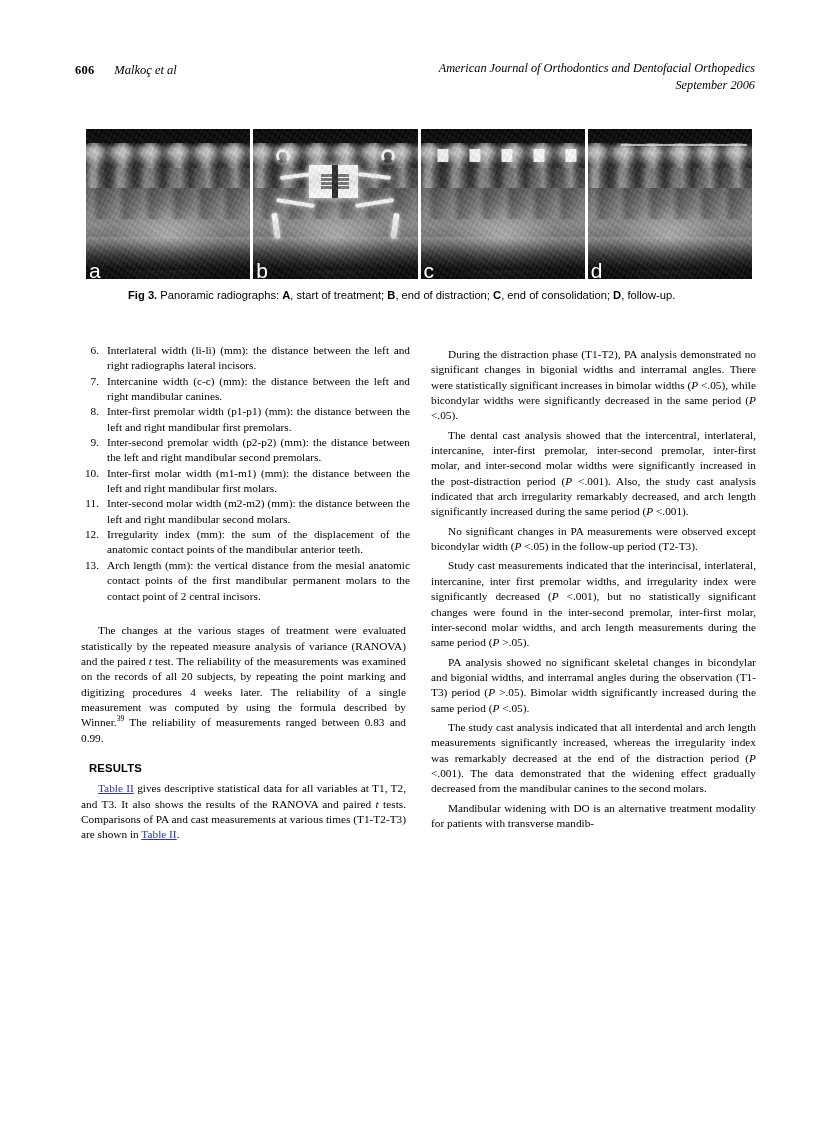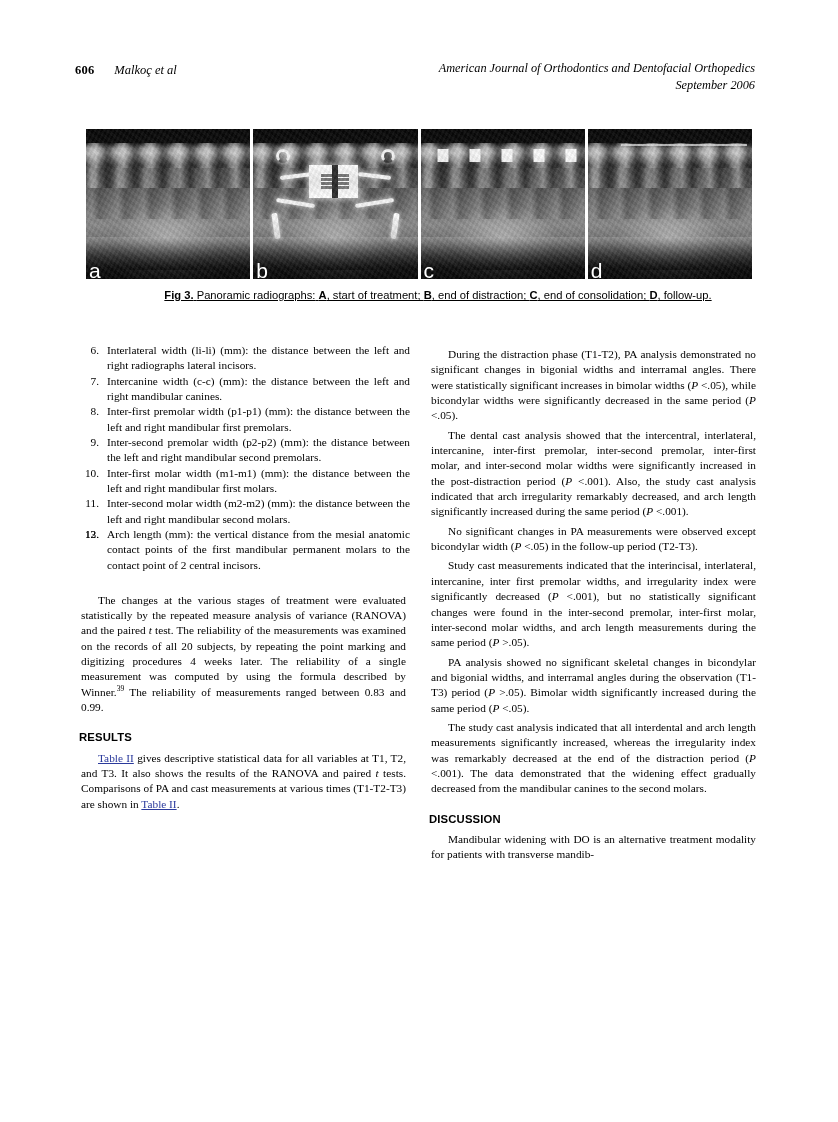--- a/index.html
+++ b/index.html
@@ -241,28 +241,27 @@
     background: linear-gradient(to bottom, #ffffff, #d8d8d8);
     border-radius: 2px;
     box-shadow: 0 0 4px 1px rgba(255,255,255,0.5);
   }
   .app-pin.p1 { left: 12%; top: 56%; transform: rotate(-8deg); }
   .app-pin.p2 { right: 12%; top: 56%; transform: rotate(8deg); }
 
   
   .caption {
     position: absolute;
-    left: 144px;
+    left: 128px;
     top: 288px;
     width: 588px;
     font-family: "Liberation Sans", "DejaVu Sans", sans-serif;
     font-size: 11.2px;
     line-height: 15.5px;
-    text-align: center;
-    text-decoration: underline;
+    text-align: left;
   }
   .caption b { font-weight: bold; }
 
   
   .col {
     position: absolute;
     top: 343px;
     width: 333px;
     font-size: 11.3px;
     line-height: 15.35px;
@@ -296,21 +295,21 @@
     margin: 4px;
     text-indent: 17px;
     text-align: justify;
   }
 
   h2.section {
     font-family: "Liberation Sans", "DejaVu Sans", sans-serif;
     font-size: 11.3px;
     font-weight: bold;
     letter-spacing: 0.15px;
-    margin: 15px 0 5px 2px;
+    margin: 15px 0 5px 12px;
     text-indent: 0;
     text-align: left;
   }
   .link { color: #2b3a9c; }
   .it { font-style: italic; }
   sup {
     font-size: 7.6px;
     vertical-align: super;
     line-height: 0;
   }
@@ -424,20 +423,21 @@
       <li>
         <span class="num">10.</span>
         <span>Inter-first molar width (m1-m1) (mm): the distance between the left and right mandibular first molars.</span>
       </li>
       <li>
         <span class="num">11.</span>
         <span>Inter-second molar width (m2-m2) (mm): the distance between the left and right mandibular second molars.</span>
       </li>
       <li>
         <span class="num">12.</span>
+        <span>Irregularity index (mm): the sum of the displacement of the anatomic contact points of the mandibular anterior teeth.</span>
       </li>
       <li>
         <span class="num">13.</span>
         <span>Arch length (mm): the vertical distance from the mesial anatomic contact points of the first mandibular permanent molars to the contact point of 2 central incisors.</span>
       </li>
     </ol>
 
     <div class="spacer-para"></div>
 
     <p class="body"><span>The changes at the various stages of treatment were evaluated statistically by the repeated measure analysis of variance (RANOVA) and the paired </span><span class="it">t</span><span> test. The reliability of the measurements was examined on the records of all 20 subjects, by repeating the point marking and digitizing procedures 4 weeks later. The reliability of a single measurement was computed by using the formula described by Winner.</span><sup>39</sup><span> The reliability of measurements ranged between 0.83 and 0.99.</span></p>
@@ -455,19 +455,18 @@
     <p class="body"><span>The dental cast analysis showed that the intercentral, interlateral, intercanine, inter-first premolar, inter-second premolar, inter-first molar, and inter-second molar widths were significantly increased in the post-distraction period (</span><span class="it">P</span><span> &lt;.001). Also, the study cast analysis indicated that arch irregularity remarkably decreased, and arch length significantly increased during the same period (</span><span class="it">P</span><span> &lt;.001).</span></p>
 
     <p class="body"><span>No significant changes in PA measurements were observed except bicondylar width (</span><span class="it">P</span><span> &lt;.05) in the follow-up period (T2-T3).</span></p>
 
     <p class="body"><span>Study cast measurements indicated that the interincisal, interlateral, intercanine, inter first premolar widths, and irregularity index were significantly decreased (</span><span class="it">P</span><span> &lt;.001), but no statistically significant changes were found in the inter-second premolar, inter-first molar, inter-second molar widths, and arch length measurements during the same period (</span><span class="it">P</span><span> &gt;.05).</span></p>
 
     <p class="body"><span>PA analysis showed no significant skeletal changes in bicondylar and bigonial widths, and interramal angles during the observation (T1-T3) period (</span><span class="it">P</span><span> &gt;.05). Bimolar width significantly increased during the same period (</span><span class="it">P</span><span> &lt;.05).</span></p>
 
     <p class="body"><span>The study cast analysis indicated that all interdental and arch length measurements significantly increased, whereas the irregularity index was remarkably decreased at the end of the distraction period (</span><span class="it">P</span><span> &lt;.001). The data demonstrated that the widening effect gradually decreased from the mandibular canines to the second molars.</span></p>
 
-    <h2 class="section">DISCUSSION</h2>
 
     <p class="body">Mandibular widening with DO is an alternative treatment modality for patients with transverse mandib-</p>
 
   </div>
 
 </div>
 
 </body></html>

